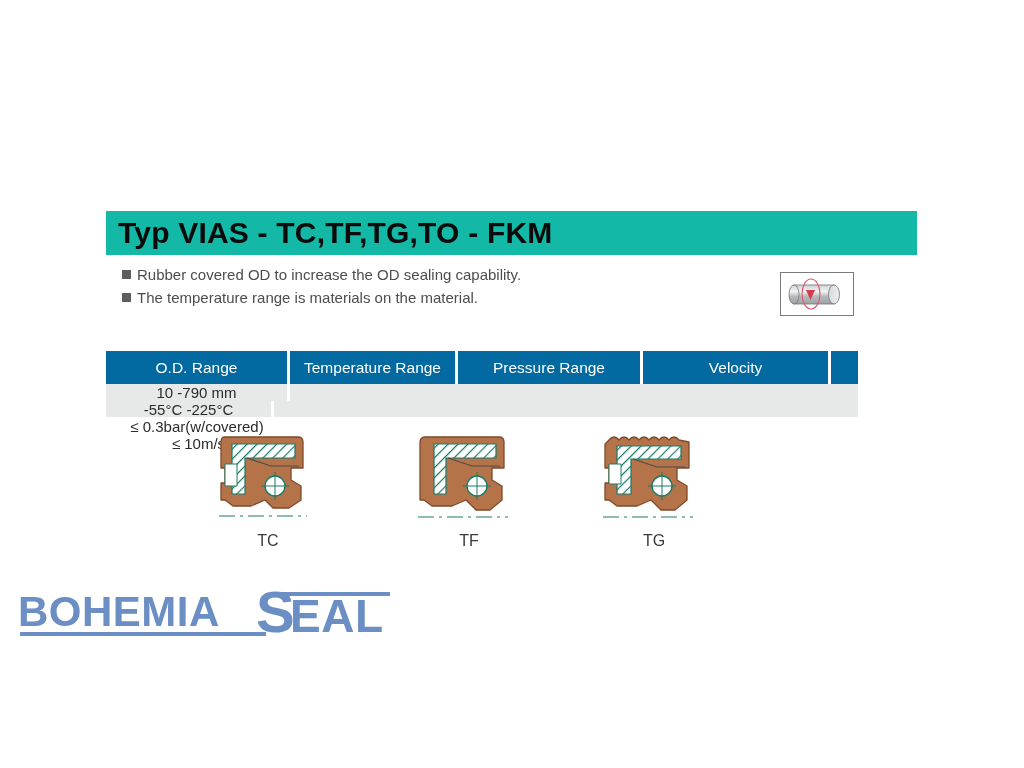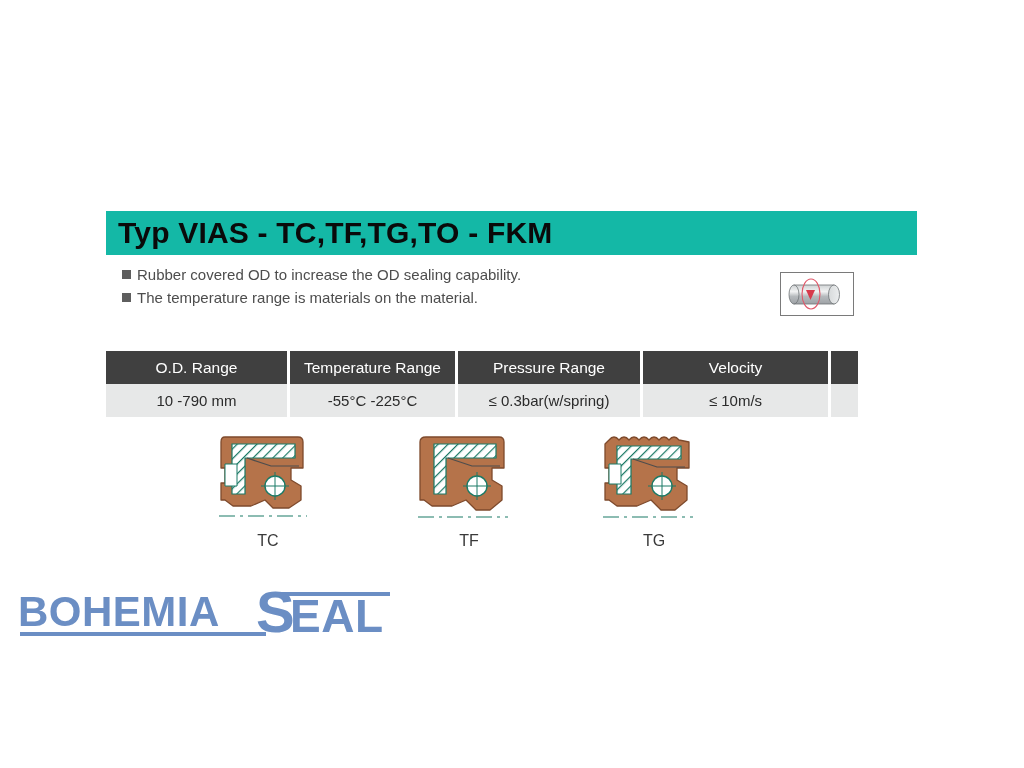--- a/index.html
+++ b/index.html
@@ -93,25 +93,26 @@
     width: 752px;
     height: 66px;
   }
   .spec-row {
     display: flex;
     width: 100%;
     box-sizing: border-box;
   }
   .spec-row.header {
     height: 33px;
-    background: #404040;
+    background: #0369a1;
   }
   .spec-row.values {
     height: 33px;
     background: #e7e8e8;
+    flex-direction: column;
   }
   .spec-cell {
     display: flex;
     align-items: center;
     justify-content: center;
     box-sizing: border-box;
     text-align: center;
     white-space: nowrap;
   }
   .spec-row.header .spec-cell {
@@ -225,21 +226,21 @@
   <div class="spec-table">
     <div class="spec-row header">
       <div class="spec-cell col-0">O.D. Range</div>
       <div class="spec-cell col-1">Temperature Range</div>
       <div class="spec-cell col-2">Pressure Range</div>
       <div class="spec-cell col-3">Velocity</div>
     </div>
     <div class="spec-row values">
       <div class="spec-cell col-0">10 -790 mm</div>
       <div class="spec-cell col-1">-55°C -225°C</div>
-      <div class="spec-cell col-2">≤ 0.3bar(w/spring)</div>
+      <div class="spec-cell col-2">≤ 0.3bar(w/covered)</div>
       <div class="spec-cell col-3">≤ 10m/s</div>
     </div>
   </div>
 
   <div class="seal-figs">
 
     <div class="seal-fig" id="fig-tc">
       <div class="svg-wrap">
         <svg width="130" height="103" viewBox="0 0 130 103" xmlns="http://www.w3.org/2000/svg">
           <defs>

